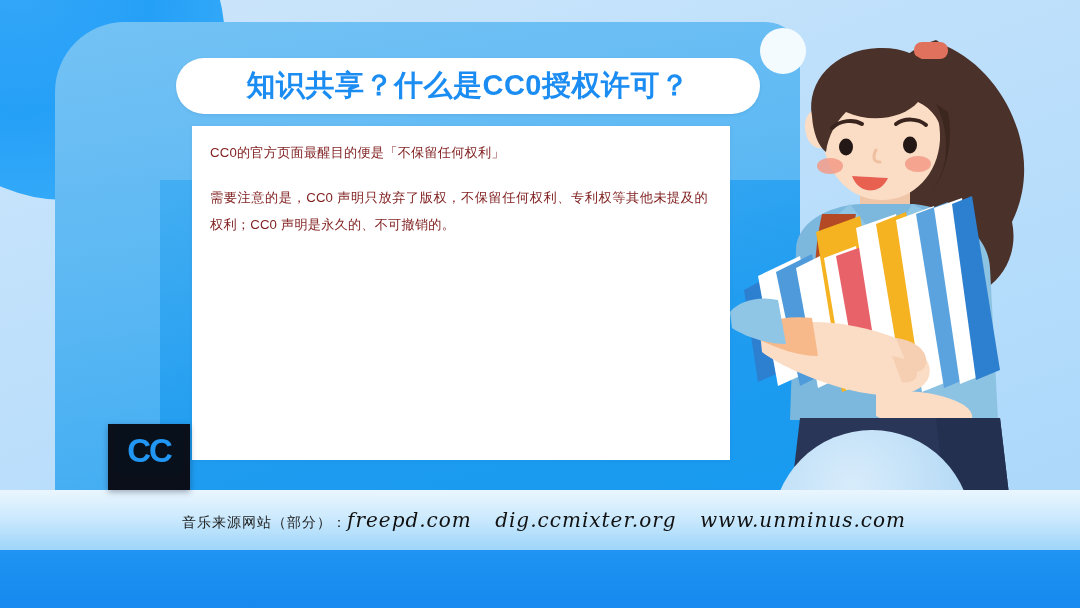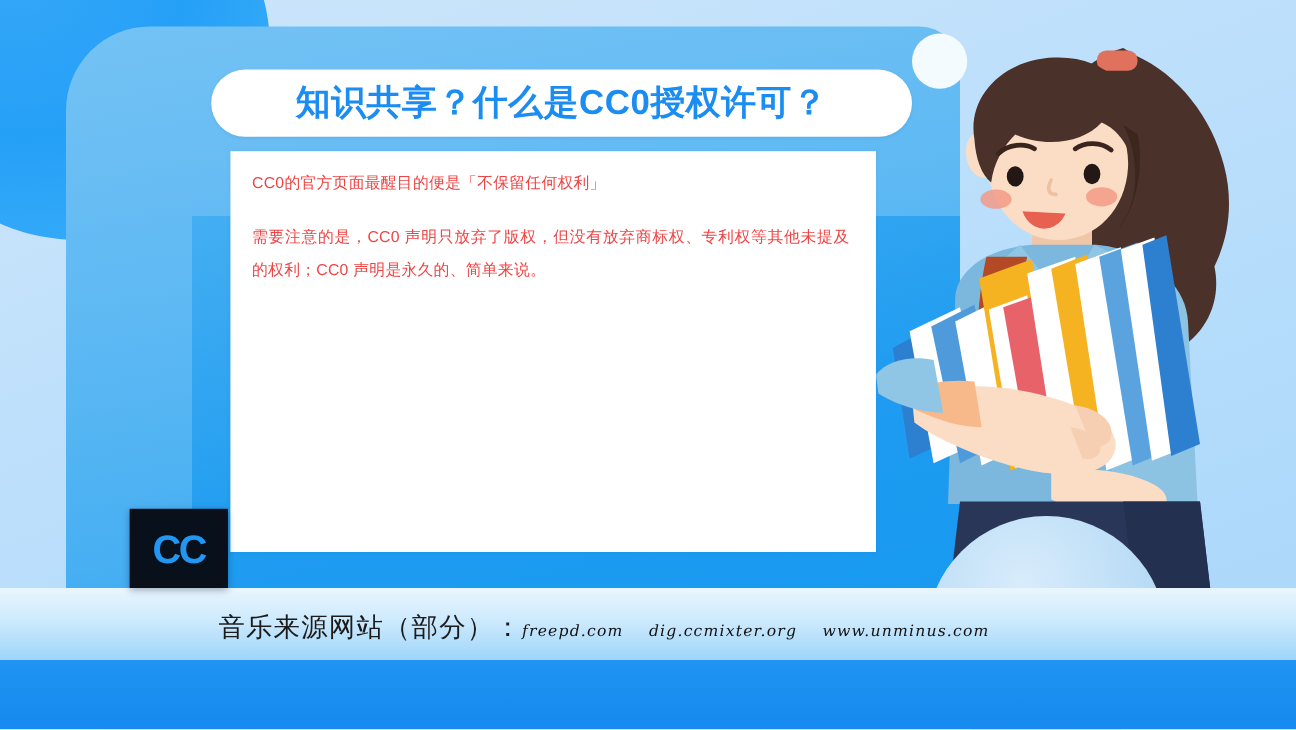--- a/index.html
+++ b/index.html
@@ -120,38 +120,37 @@
     background: #ffffff;
     box-sizing: border-box;
     padding: 14px 22px 10px 18px;
     box-shadow: 0 1px 4px rgba(10, 60, 110, 0.08);
     overflow: hidden;
   }
   .content-card p {
     margin: 0 0 19px 0;
     font-size: 13.2px;
     line-height: 2.0;
-    color: #ef4444;
+    color: #7f1d1d;
     text-align: justify;
     letter-spacing: 0.2px;
   }
   .content-card p:last-child {
     margin-bottom: 0;
   }
 
   
   .cc-logo {
     position: absolute;
     left: 108px;
     top: 424px;
     width: 82px;
     height: 66px;
     background: #0b0f1a;
     display: flex;
-    align-items: center;
     justify-content: center;
     box-shadow: 0 2px 6px rgba(0, 20, 50, 0.35);
   }
   .cc-logo-inner {
     width: 70px;
     height: 52px;
     border-radius: 11px;
     background: #08101c;
     display: flex;
     align-items: center;
@@ -169,28 +168,28 @@
   
   .music-line {
     position: absolute;
     left: 182px;
     top: 508px;
     display: flex;
     align-items: baseline;
     white-space: nowrap;
   }
   .music-label {
-    font-size: 22px;
+    font-size: 14px;
     color: #1b1b1b;
     letter-spacing: 1px;
   }
   .music-urls {
     font-family: "DejaVu Serif", "Liberation Serif", serif;
     font-style: italic;
-    font-size: 13px;
+    font-size: 20px;
     color: #111111;
     letter-spacing: 1px;
   }
   .music-urls .u {
     margin-right: 16px;
   }
   .music-urls .u:last-child { margin-right: 0; }
 
   
   .illus {
@@ -299,21 +298,21 @@
 
   <div class="band-light"></div>
   <div class="band-solid"></div>
 
   <div class="title-pill">
     <span class="title-text">知识共享？什么是CC0授权许可？</span>
   </div>
 
   <div class="content-card">
     <p>CC0的官方页面最醒目的便是「不保留任何权利」</p>
-    <p>需要注意的是，CC0 声明只放弃了版权，但没有放弃商标权、专利权等其他未提及的权利；CC0 声明是永久的、简单来说。</p>
+    <p>需要注意的是，CC0 声明只放弃了版权，不保留任何权利、专利权等其他未提及的权利；CC0 声明是永久的、不可撤销的。</p>
   </div>
 
   <div class="cc-logo">
     <div class="cc-logo-inner">
       <span class="cc-logo-text">CC</span>
     </div>
   </div>
 
   <div class="music-line">
     <span class="music-label">音乐来源网站（部分）：</span>

